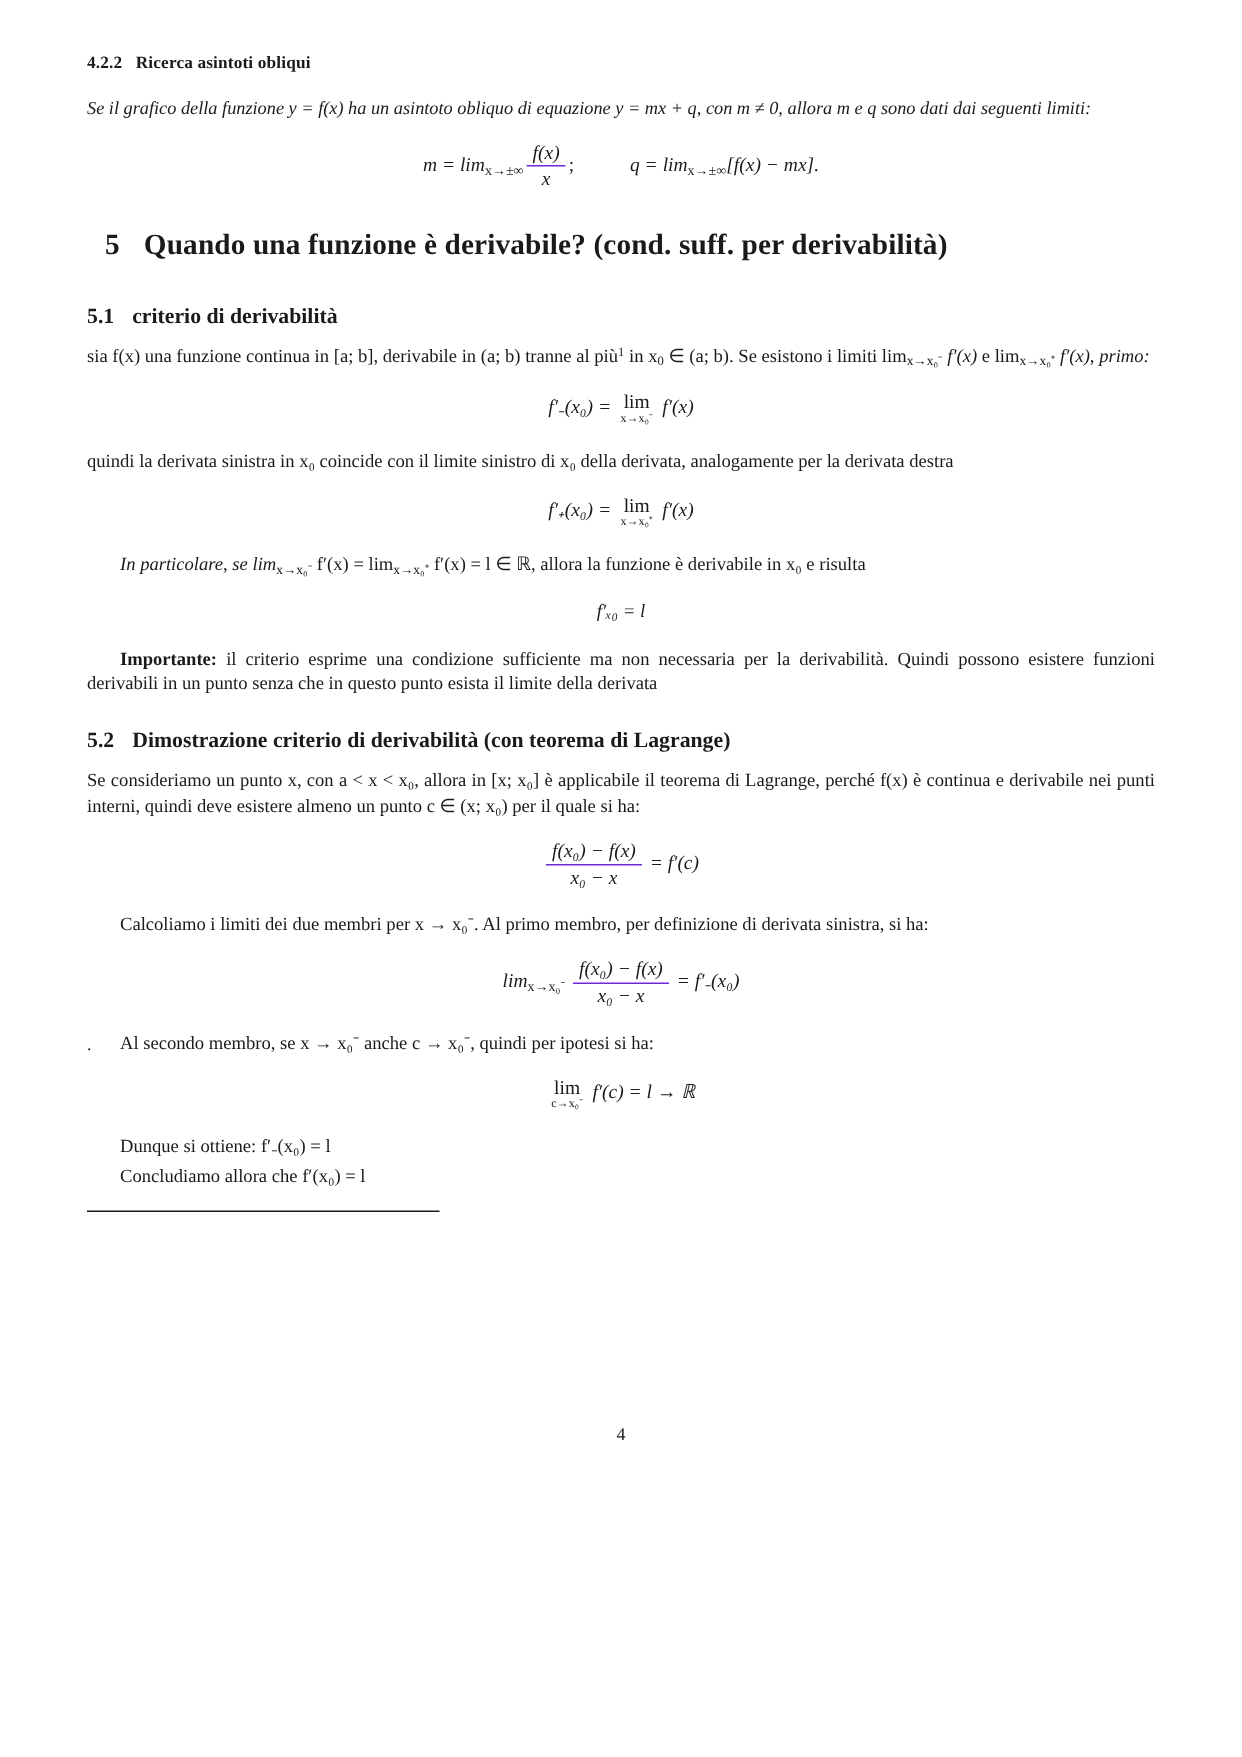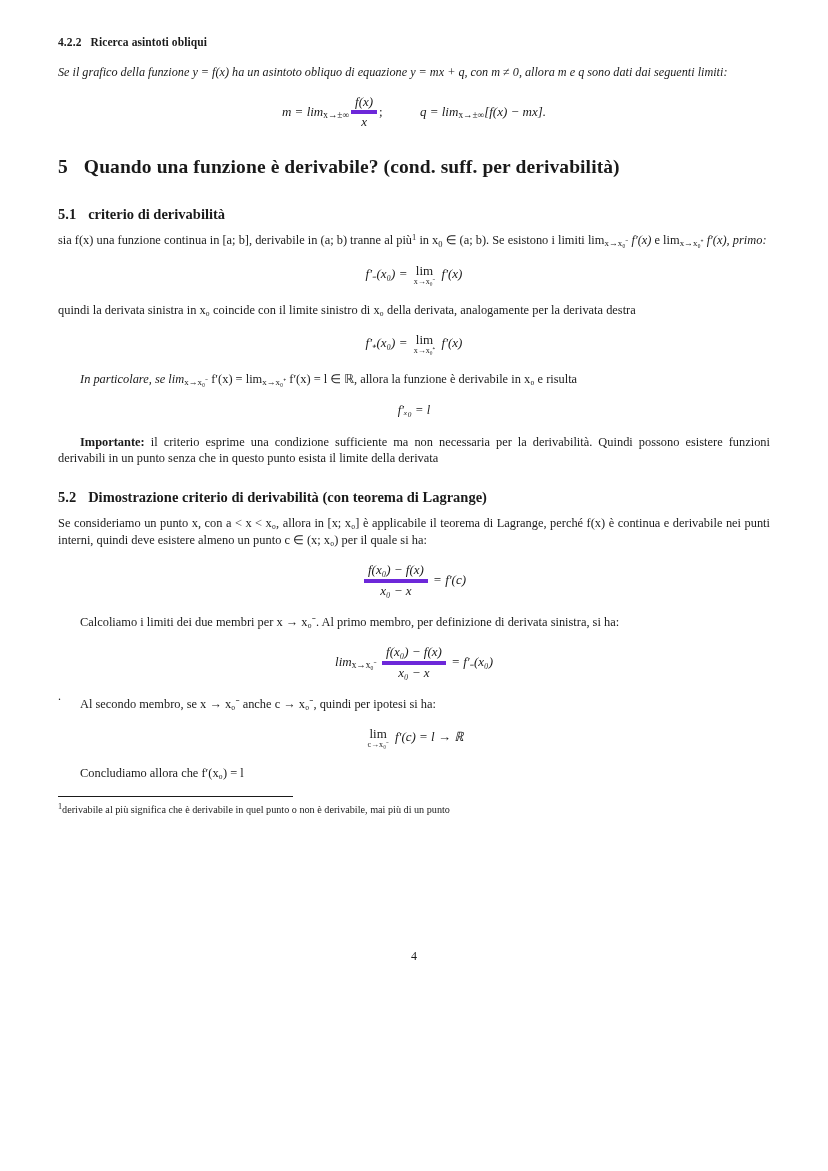--- a/index.html
+++ b/index.html
@@ -37,21 +37,21 @@
   }
   .display {
     text-align: center;
     margin: 14px 0 16px 0;
     font-size: 13px;
   }
   .display.small { font-size: 12.5px; }
   h1.section {
     font-size: 19.5px;
     font-weight: bold;
-    margin: 26px 0 14px 0;
+    margin: 26px 0 14px 12px;
     letter-spacing: .1px;
   }
   h1.section .num { margin-right: 16px; }
   h2.subsection {
     font-size: 14.5px;
     font-weight: bold;
     margin: 28px 0 9px 0;
   }
   h2.subsection .num { margin-right: 12px; }
   p.body {
@@ -67,21 +67,21 @@
   .frac {
     display: inline-block;
     vertical-align: middle;
     text-align: center;
     line-height: 1.12;
     margin: 0 2px;
   }
   .frac .nu {
     display: block;
     padding: 0 4px 1px 4px;
-    border-bottom: 4px solid #6d28d9;
+    border-bottom: 1px solid #6d28d9;
   }
   .frac .de {
     display: block;
     padding: 1px 4px 0 4px;
   }
   .limop {
     display: inline-block;
     text-align: center;
     vertical-align: middle;
     line-height: 1.05;
@@ -200,21 +200,19 @@
 
   <div class="dot-mark" style="top:689px">.</div>
 
   <p class="body indent">Al secondo membro, se x → x₀⁻ anche c → x₀⁻, quindi per ipotesi si ha:</p>
 
   <div class="display">
     <span class="limop"><span class="lt">lim</span><span class="lb">c→x₀⁻</span></span>
     <span class="mi">f′(c) = l → ℝ</span>
   </div>
 
+  <p class="body indent tight">Dunque si ottiene: f′₋(x₀) = l</p>
   <p class="body indent tight">Concludiamo allora che f′(x₀) = l</p>
 
   <div class="fn-rule"></div>
-  <div class="footnote">
-    <sup>1</sup><span>derivabile al più significa che è derivabile in quel punto o non è derivabile, mai più di un punto</span>
-  </div>
 
   <div class="pagenum">4</div>
 </div>
 
 </body></html>

